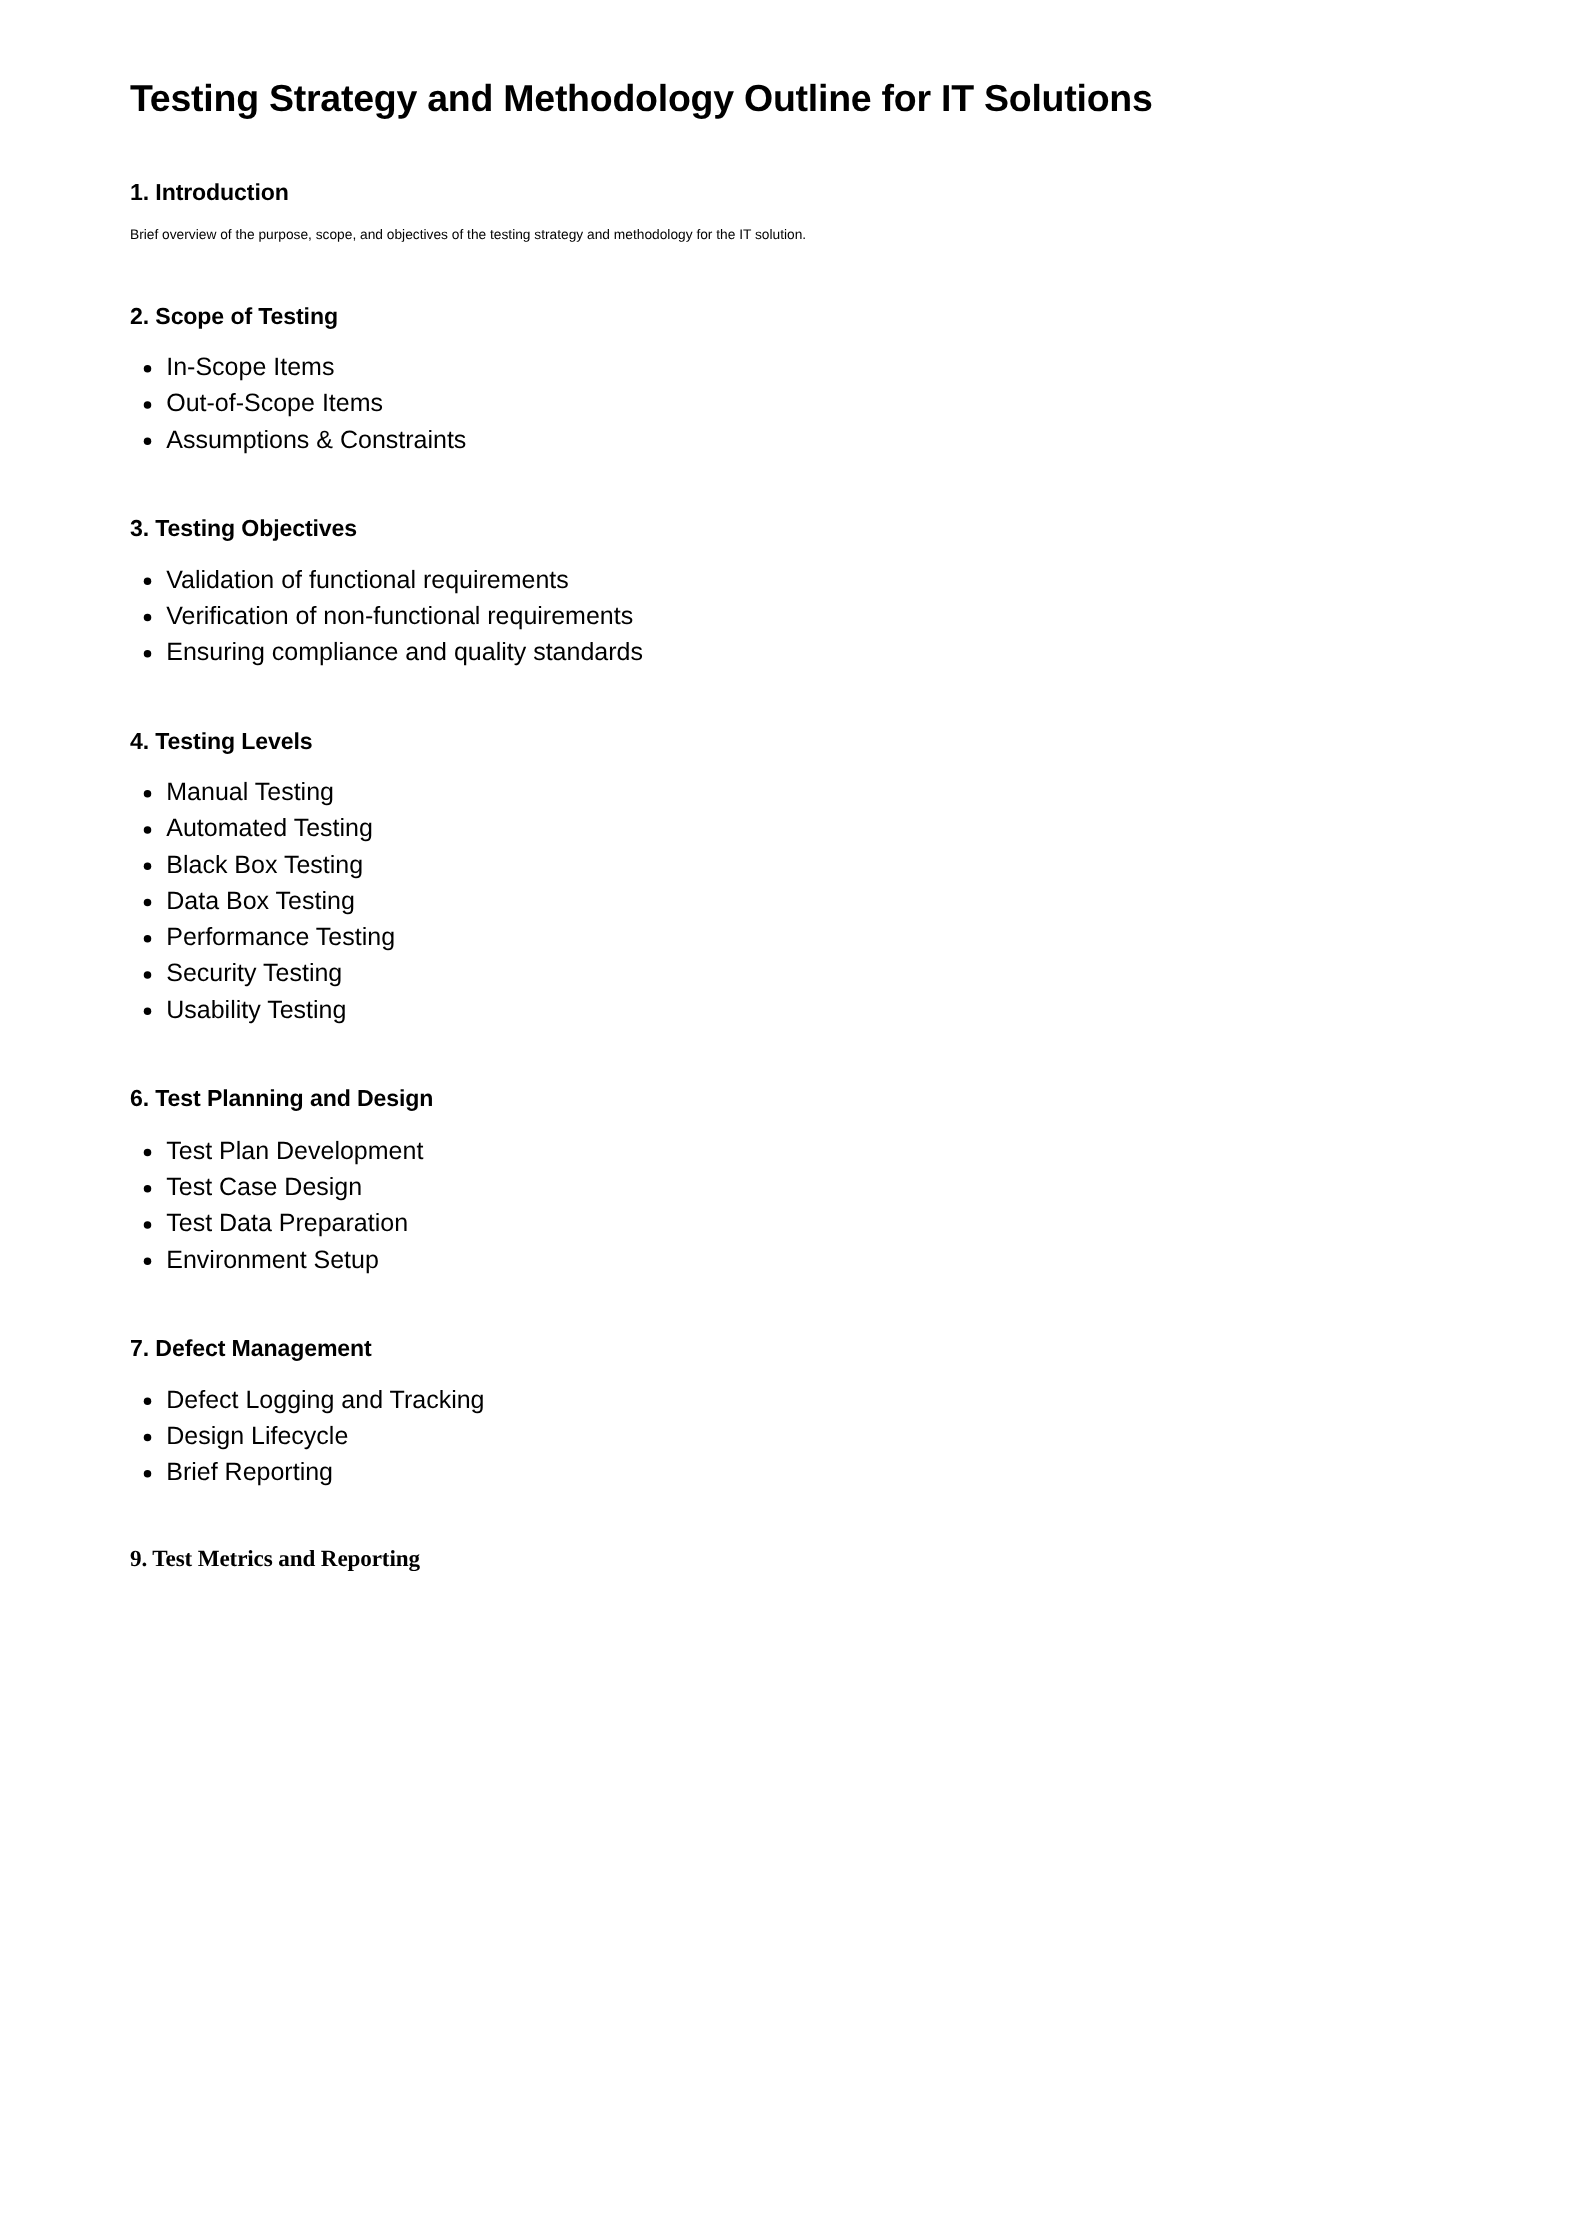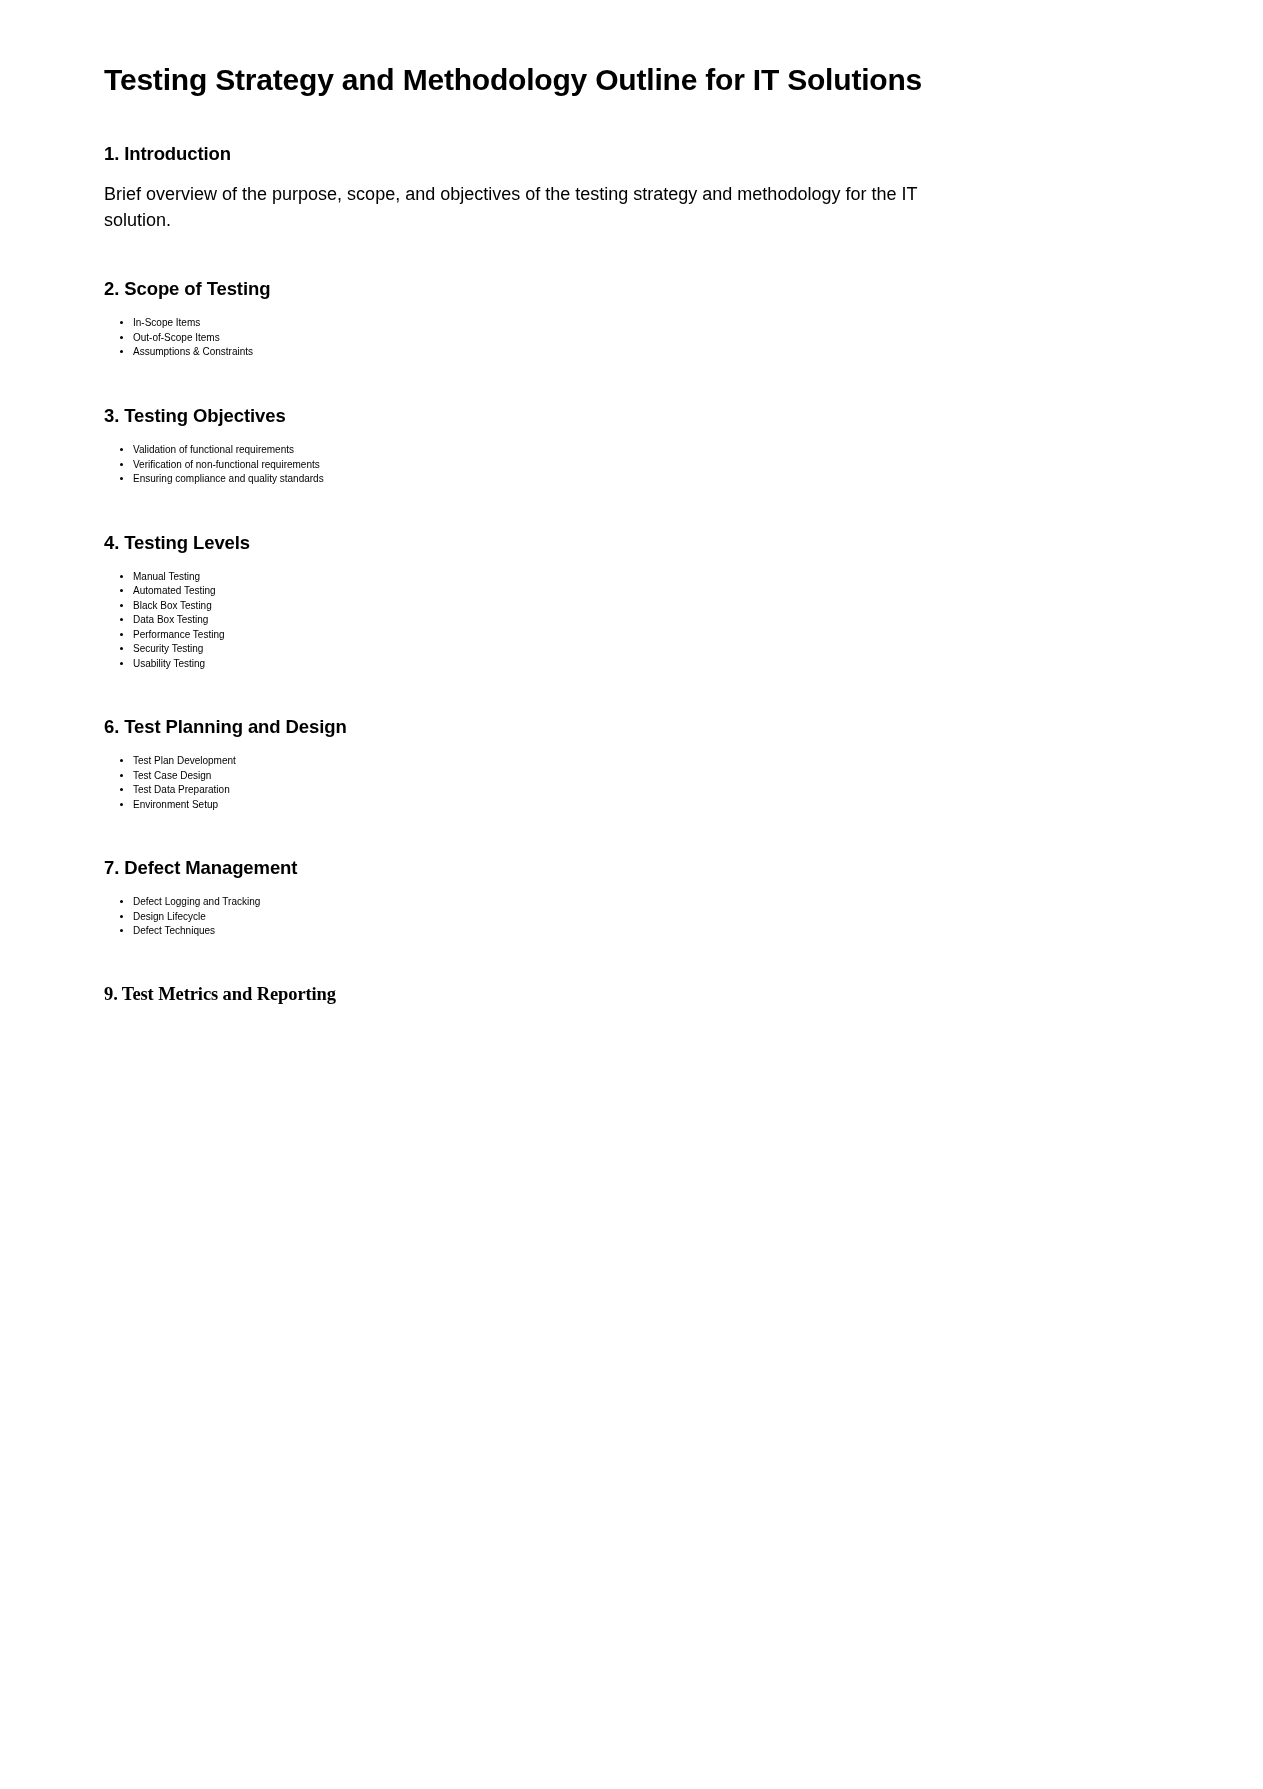--- a/index.html
+++ b/index.html
@@ -32,31 +32,31 @@
     margin-top: 0;
   }
   h2.section-title {
     font-size: 18.5px;
     font-weight: bold;
     margin: 44px 0 0 0;
     line-height: 1.25;
     letter-spacing: -0.1px;
   }
   p.section-para {
-    font-size: 18px;
+    font-size: 11px;
     line-height: 1.45;
     margin: 16px 0 0 0;
   }
   ul.bullet-list {
     margin: 16px 0 0 0;
     padding-left: 29px;
     list-style-type: disc;
   }
   ul.bullet-list li {
-    font-size: 10px;
+    font-size: 20px;
     line-height: 1.45;
     margin: 0;
     padding: 0;
   }
   ol.number-list {
     margin: 16px 0 0 0;
     padding-left: 29px;
     list-style-type: decimal;
   }
   ol.number-list li {
@@ -124,21 +124,21 @@
       <li>Test Data Preparation</li>
       <li>Environment Setup</li>
     </ul>
   </div>
 
   <div class="section">
     <h2 class="section-title">7. Defect Management</h2>
     <ul class="bullet-list">
       <li>Defect Logging and Tracking</li>
       <li>Design Lifecycle</li>
-      <li>Defect Techniques</li>
+      <li>Brief Reporting</li>
     </ul>
   </div>
 
 
   <div class="section">
     <h2 class="section-title last-heading">9. Test Metrics and Reporting</h2>
   </div>
 
 </div>
 

